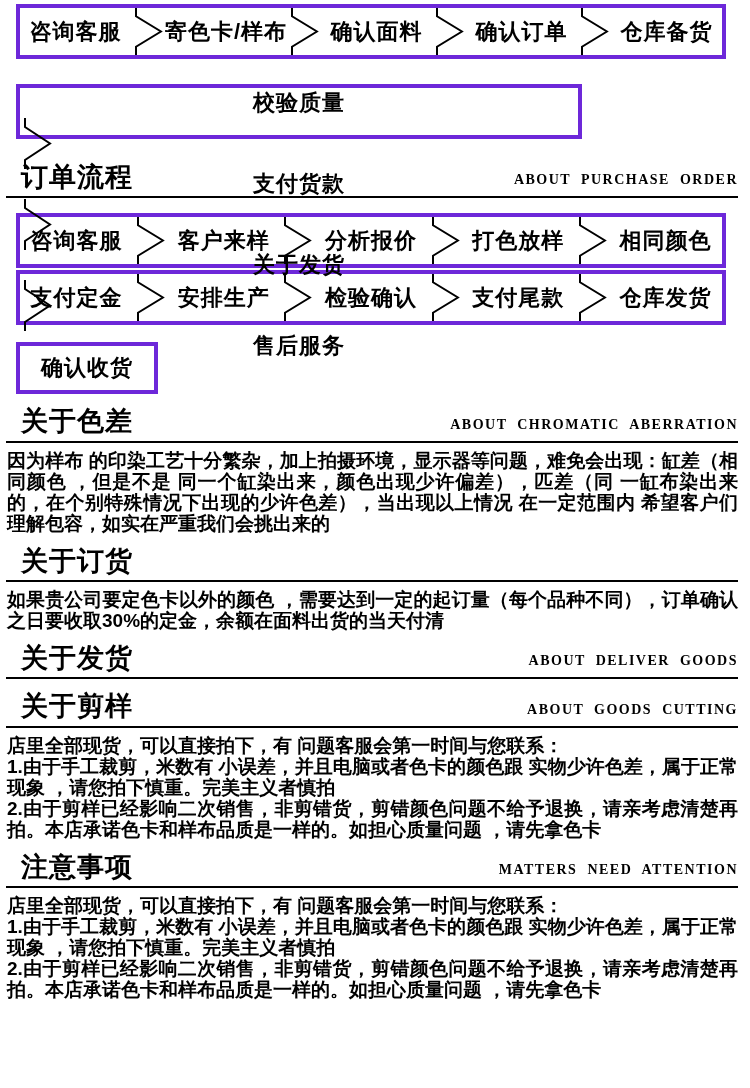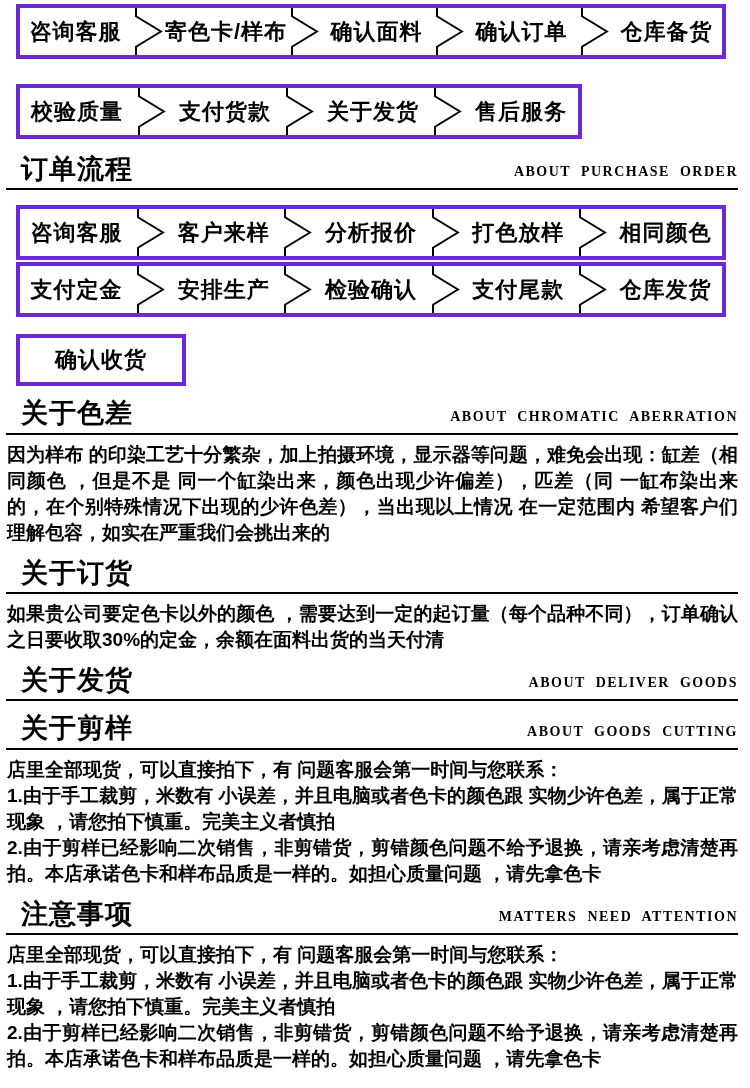--- a/index.html
+++ b/index.html
@@ -16,22 +16,22 @@
   
   .flow-row {
     display: flex;
     align-items: stretch;
     border: 4px solid #6d28d9;
     height: 55px;
     background: #fff;
     margin-left: 16px;
   }
   .flow-row.w5 { width: 710px; }
-  .flow-row.w4 { width: 566px; }
-  .flow-row.w1 { width: 170px; height: 52px; }
+  .flow-row.w4 { width: 566px; flex-direction: column; }
+  .flow-row.w1 { width: 142px; height: 52px; }
   .flow-cell {
     flex: 1 1 0;
     display: flex;
     align-items: center;
     justify-content: center;
     font-size: 22px;
     font-weight: bold;
     letter-spacing: 1px;
     white-space: nowrap;
   }
@@ -49,21 +49,21 @@
 
   
   .section-head {
     display: flex;
     justify-content: space-between;
     align-items: flex-end;
     border-bottom: 2px solid #000;
     margin: 13px 12px 0 6px;
     padding-bottom: 5px;
   }
-  .section-head.first { margin-top: 16px; gap: 34px; }
+  .section-head.first { margin-top: 24px; gap: 34px; }
   .title-zh {
     font-size: 27px;
     font-weight: bold;
     line-height: 1.05;
     padding-left: 15px;
     letter-spacing: 1px;
   }
   .title-en {
     font-family: "Liberation Serif", "DejaVu Serif", serif;
     font-size: 14px;
@@ -72,21 +72,21 @@
     word-spacing: 5px;
     padding-bottom: 3px;
     white-space: nowrap;
   }
 
   
   .para {
     margin: 7px 12px 0 7px;
     font-size: 19px;
     font-weight: bold;
-    line-height: 26px;
+    line-height: 21px;
     white-space: pre-line;
     text-align: justify;
   }
   .para.last { padding-bottom: 10px; }
 </style>
 </head>
 <body>
 
 <div class="page">
 

